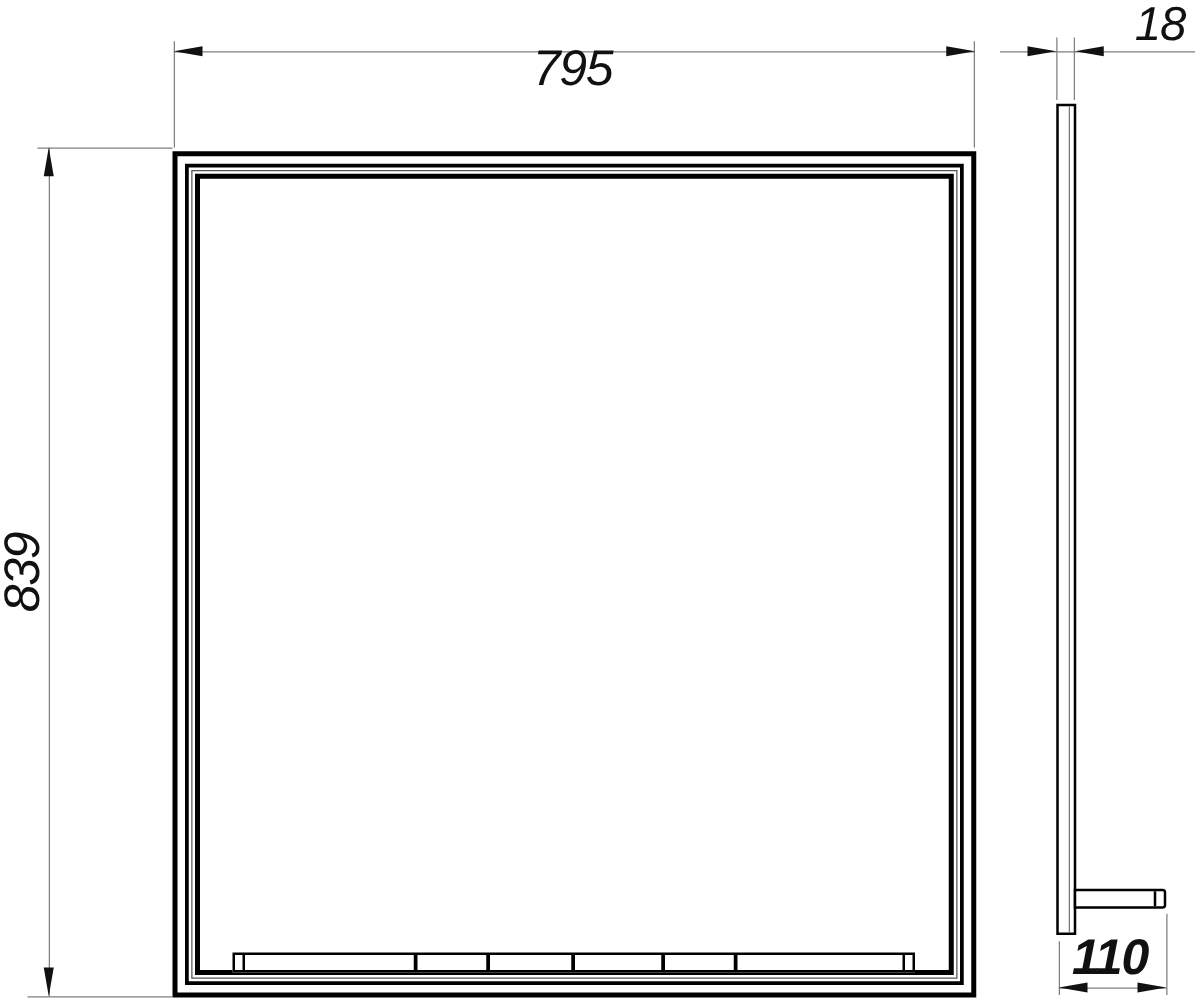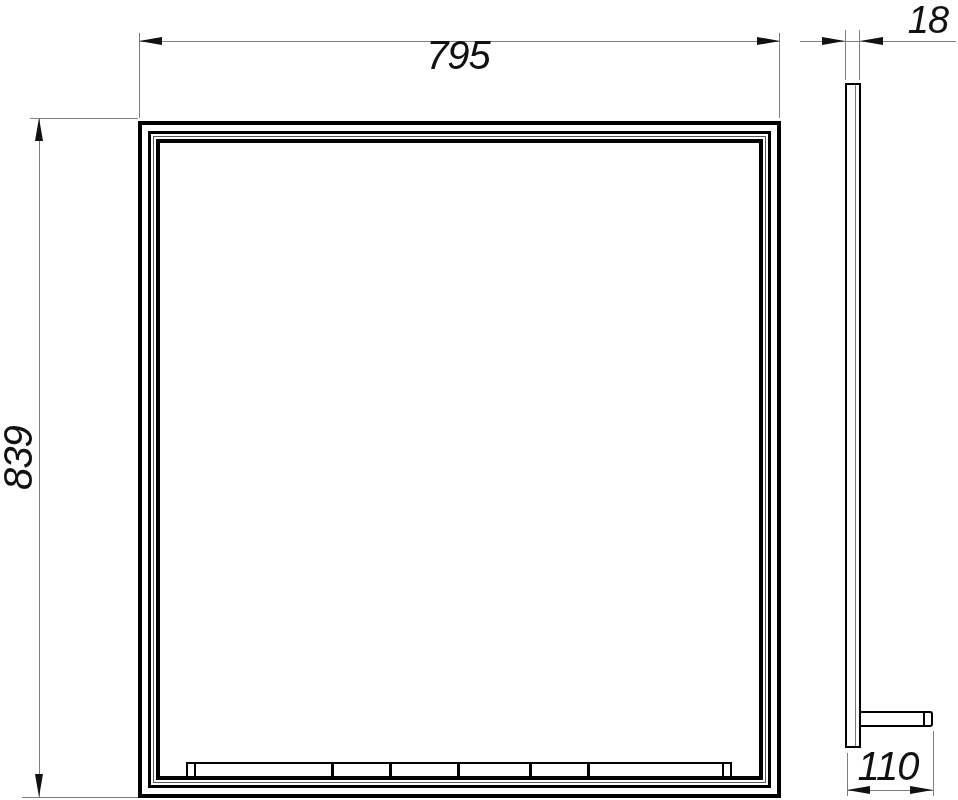--- a/index.html
+++ b/index.html
@@ -93,16 +93,16 @@
     <div class="arrow left" style="left:860px;top:37px;"></div>
     <div class="dim-text" style="left:898px;top:1px;width:60px;font-size:38px;">18</div>
   </div>
 
   <div>
     <div class="dline" style="left:847px;top:753px;width:1px;height:43px;"></div>
     <div class="dline" style="left:933px;top:731px;width:1px;height:65px;"></div>
     <div class="dline" style="left:847px;top:790px;width:86px;height:1px;"></div>
     <div class="arrow left" style="left:847px;top:786px;"></div>
     <div class="arrow right" style="left:910px;top:786px;"></div>
-    <div class="dim-text" style="left:848px;top:746px;width:80px;">110</div>
+    <div class="dim-text" style="left:848px;top:746px;width:80px;font-weight:bold;">110</div>
   </div>
 
 </div>
 
 </body></html>

